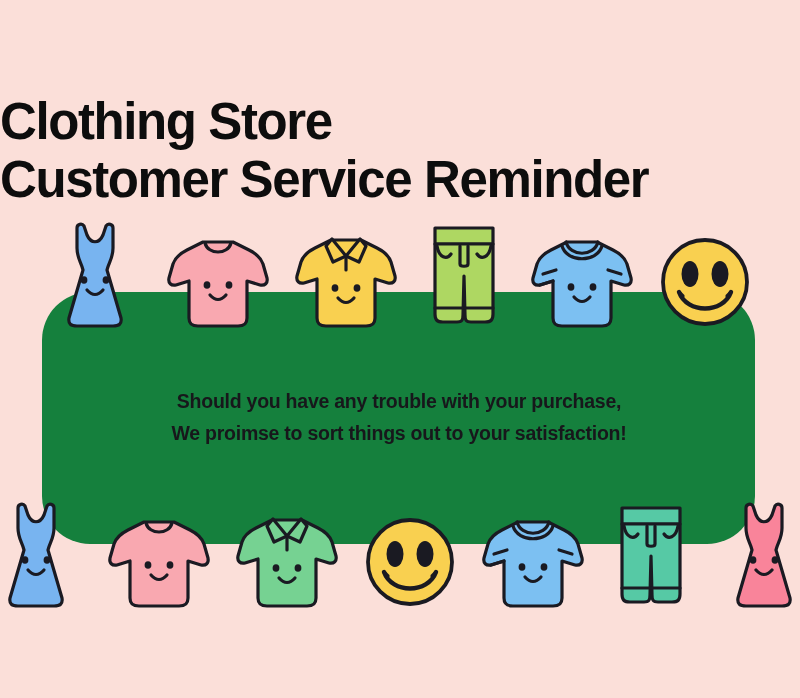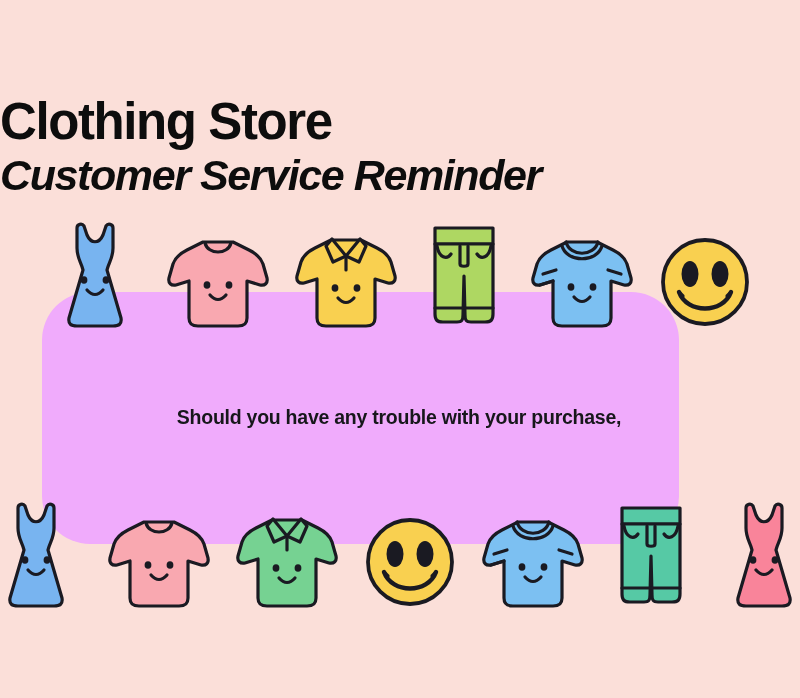--- a/index.html
+++ b/index.html
@@ -24,28 +24,28 @@
   }
   .title-line {
     display:block;
     color:#0d0d0d;
     font-family:"Liberation Sans", sans-serif;
     font-weight:bold;
     font-size:51px;
     letter-spacing:-1.4px;
     transform:scaleX(1.0);
   }
-  .title-line.l2 { font-size:43px; margin-top:6px;font-style:italic; }
+  .title-line.l2 { font-size:51px; margin-top:6px; }
 
   
   .card {
     position:absolute;
     left:42px; top:292px;
-    width:637px; height:252px;
-    background:#f0abfc;
+    width:713px; height:252px;
+    background:#15803d;
     border-radius:48px;
     z-index:1;
   }
   .card-text {
     position:absolute;
     left:0; top:0;
     width:714px; height:252px;
     display:flex;
     flex-direction:column;
     align-items:center;
@@ -222,20 +222,21 @@
     <path d="M 22 58 C 30 80 66 80 74 58" fill="none" stroke="#1a1a22" stroke-width="4.4" stroke-linecap="round"></path>
     <path d="M 22 58 L 26 62" fill="none" stroke="#1a1a22" stroke-width="3.2" stroke-linecap="round"></path>
     <path d="M 74 58 L 70 62" fill="none" stroke="#1a1a22" stroke-width="3.2" stroke-linecap="round"></path>
   </svg>
       </div>
     </div>
 
   <div class="card">
     <div class="card-text">
       <span class="body-line">Should you have any trouble with your purchase,</span>
+      <span class="body-line">We proimse to sort things out to your satisfaction!</span>
     </div>
   </div>
 
   <div class="row row-bottom" id="row-bottom">
       <div style="display: flex; align-items: flex-end;">
         <svg class="icon" width="96" height="112" viewBox="0 0 96 112" xmlns="http://www.w3.org/2000/svg" stroke-linejoin="round" stroke-linecap="round">
     <path d="M 30 10
              C 30 6 35 5 37 8
              L 40 17
              C 44 26 52 26 56 17

